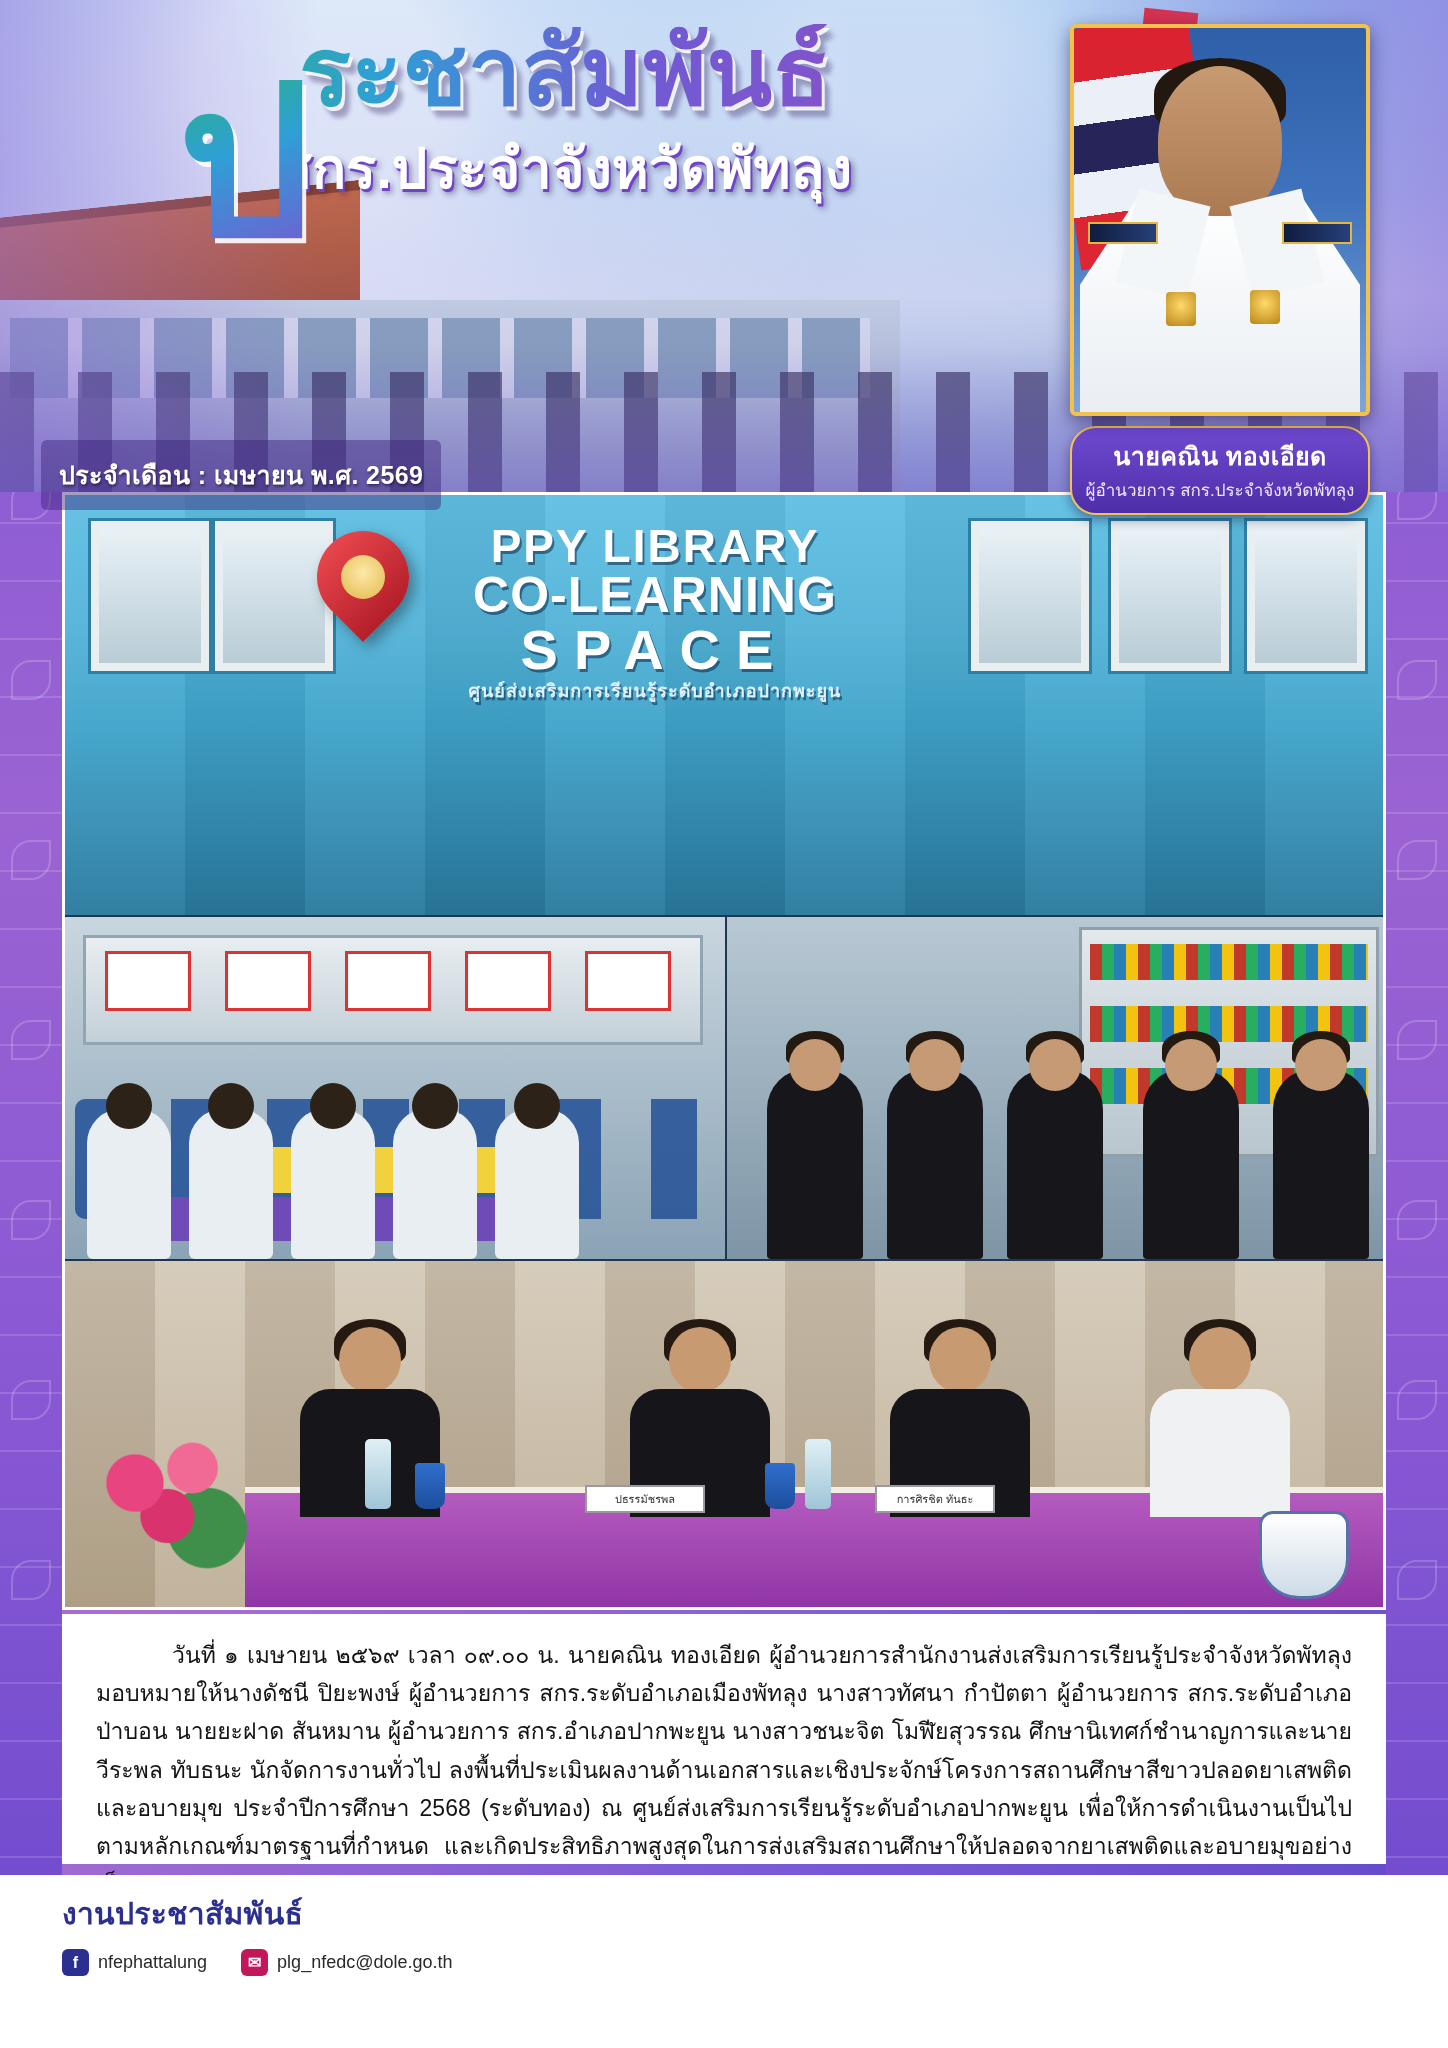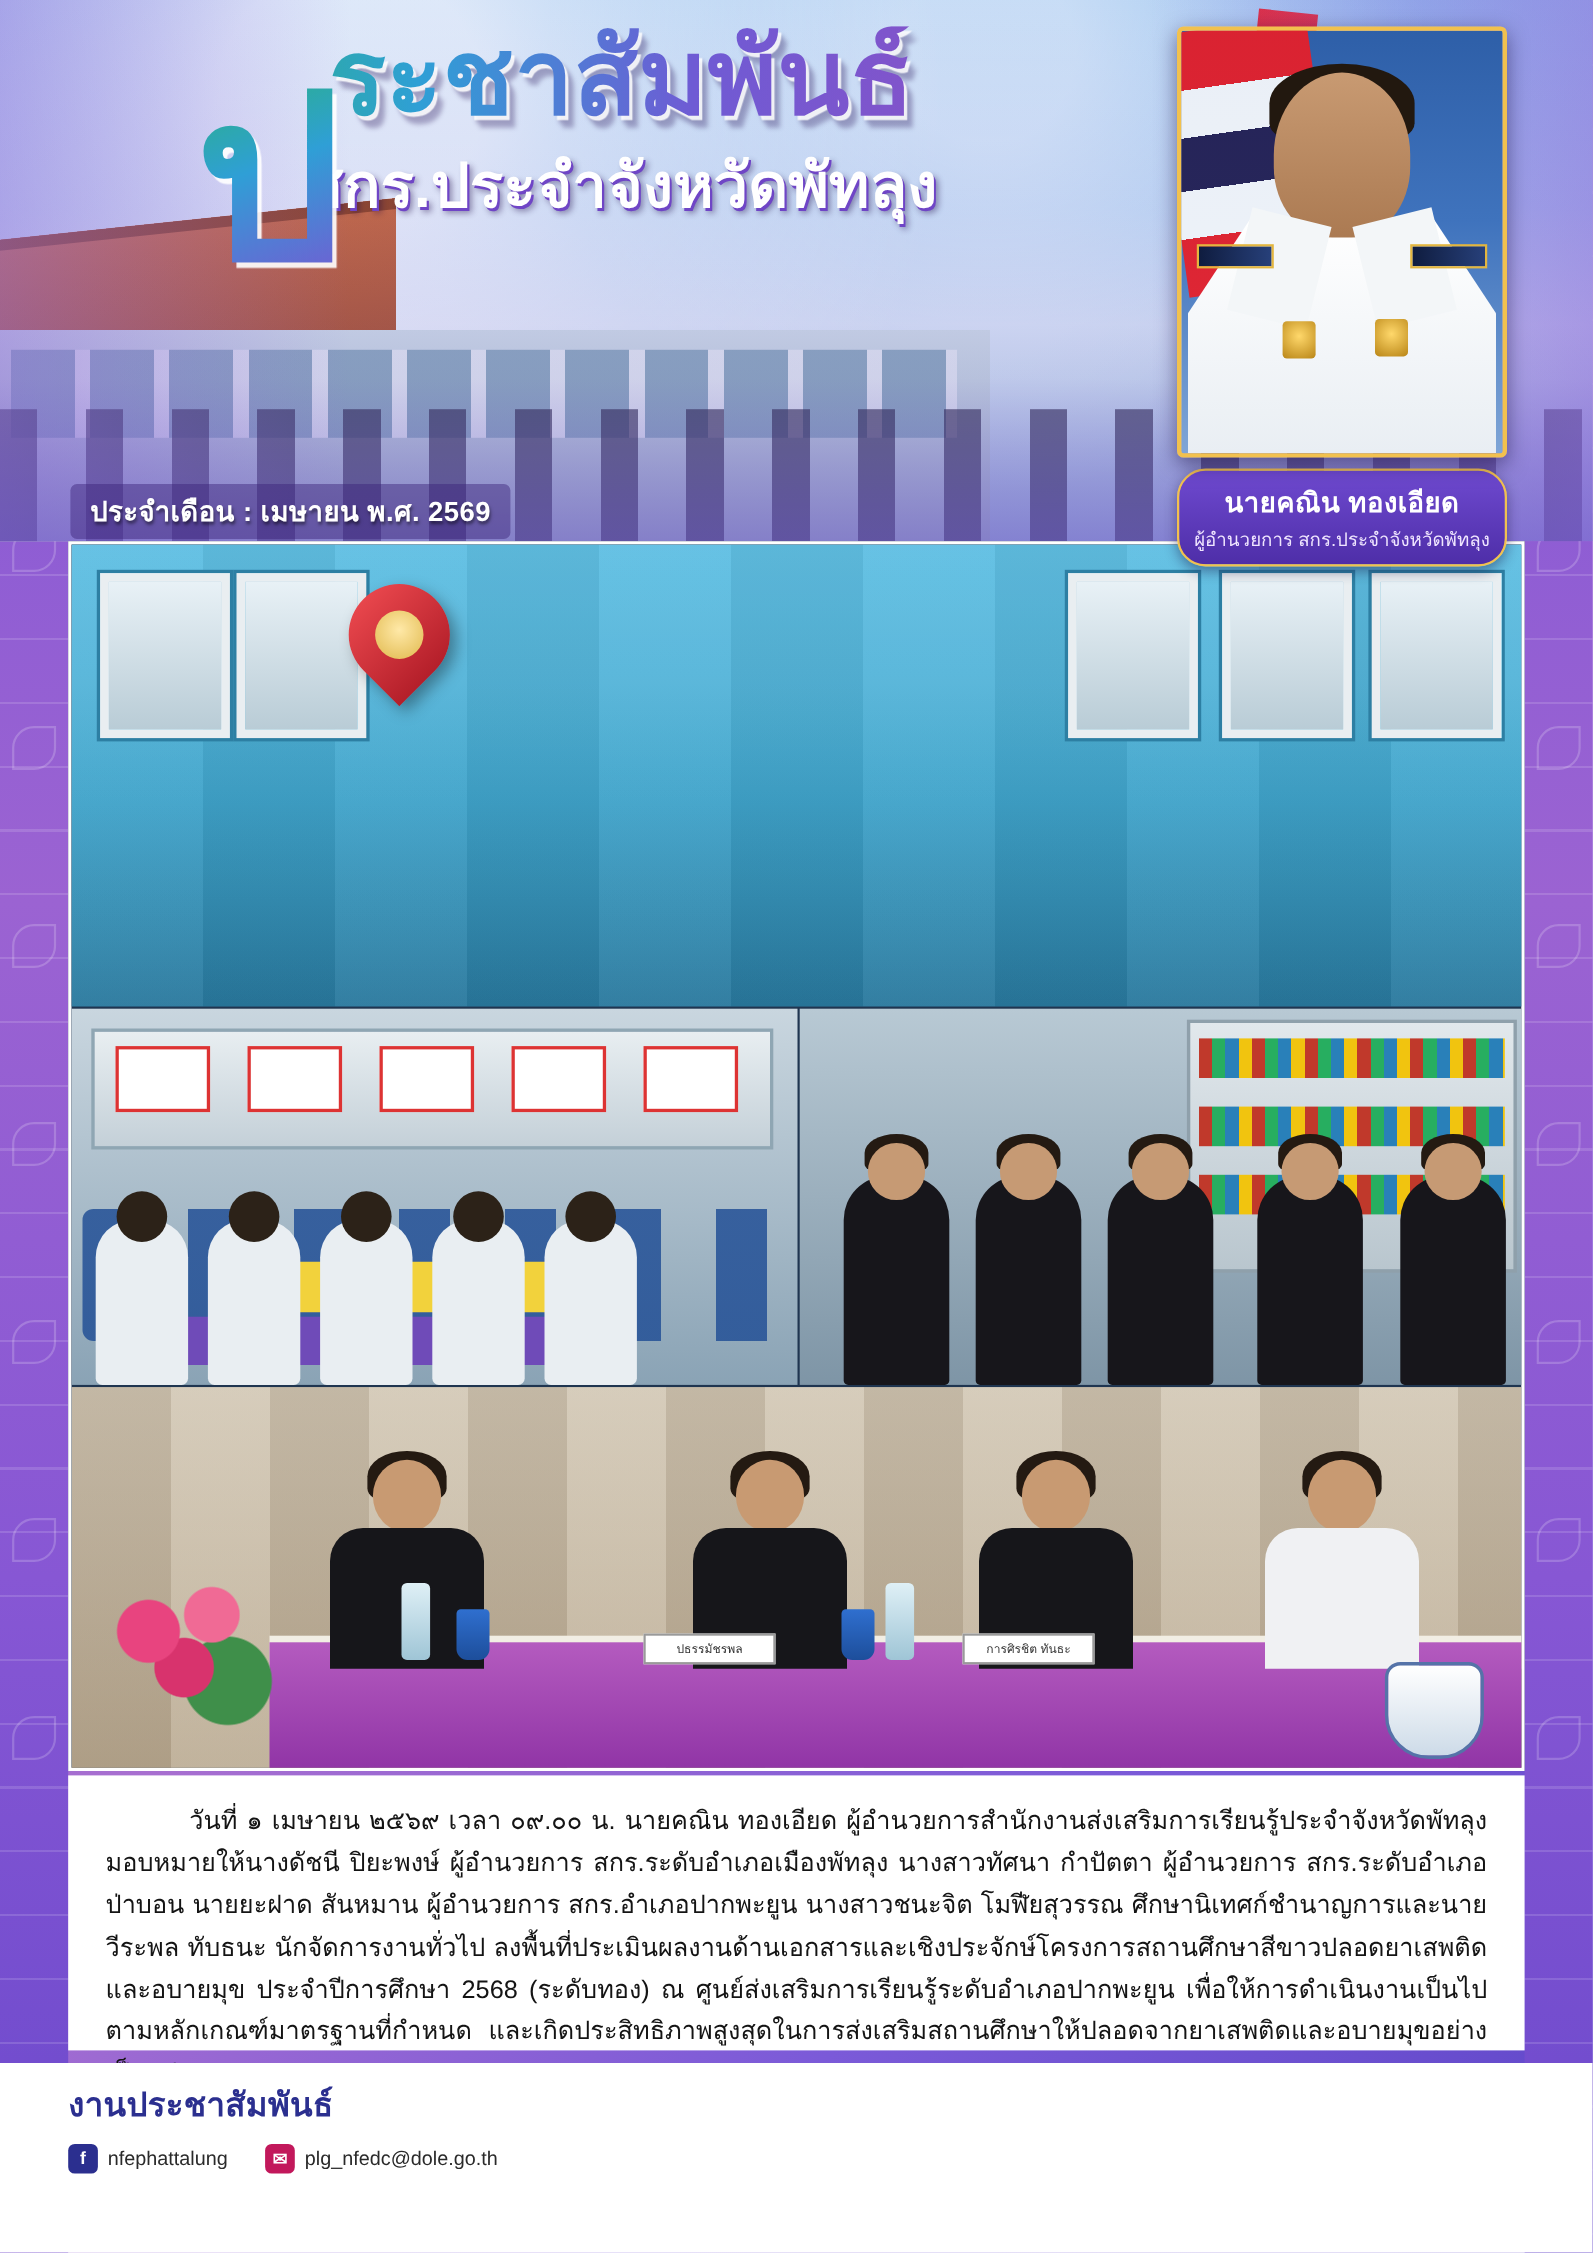--- a/index.html
+++ b/index.html
@@ -151,22 +151,22 @@
     background: linear-gradient(160deg,#29b573 0%, #2f9fd6 45%, #7a55d2 100%);
     -webkit-background-clip: text;
     background-clip: text;
     color: transparent;
     filter: drop-shadow(4px 5px 0 rgba(255,255,255,.9));
     z-index: 7;
   }
 
   .issue-pill {
     position: absolute;
-    left: 64px; top: 440px;
-    padding: 5px 18px;
+    left: 41px; top: 440px;
+    padding: 15px 18px;
     border-radius: 6px;
     background: rgba(58,34,120,0.45);
     color: #ffffff;
     font-size: 25px;
     font-weight: bold;
     letter-spacing: .4px;
     text-shadow: 1px 2px 3px rgba(0,0,0,.5);
     z-index: 8;
     text-align: center;
   }
@@ -491,20 +491,26 @@
   <div class="collage">
 
     <div class="ph ph-top">
       <div class="wall"></div>
       <div class="win" style="left:26px"></div>
       <div class="win" style="left:150px"></div>
       <div class="win" style="right:300px"></div>
       <div class="win" style="right:160px"></div>
       <div class="win" style="right:24px"></div>
       <div class="pin"></div>
+      <div class="sign">
+        <div class="s1">PPY LIBRARY</div>
+        <div class="s2">CO-LEARNING</div>
+        <div class="s3">SPACE</div>
+        <div class="s4">ศูนย์ส่งเสริมการเรียนรู้ระดับอำเภอปากพะยูน</div>
+      </div>
       <div class="people">
         <div class="person" style="left:92px"></div>
         <div class="person" style="left:170px"></div>
         <div class="person" style="left:248px"></div>
         <div class="person" style="left:326px"></div>
         <div class="person white" style="left:404px"></div>
         <div class="person skirt" style="left:482px"></div>
         <div class="person" style="left:560px"></div>
         <div class="person" style="left:638px"></div>
         <div class="person" style="left:716px"></div>

